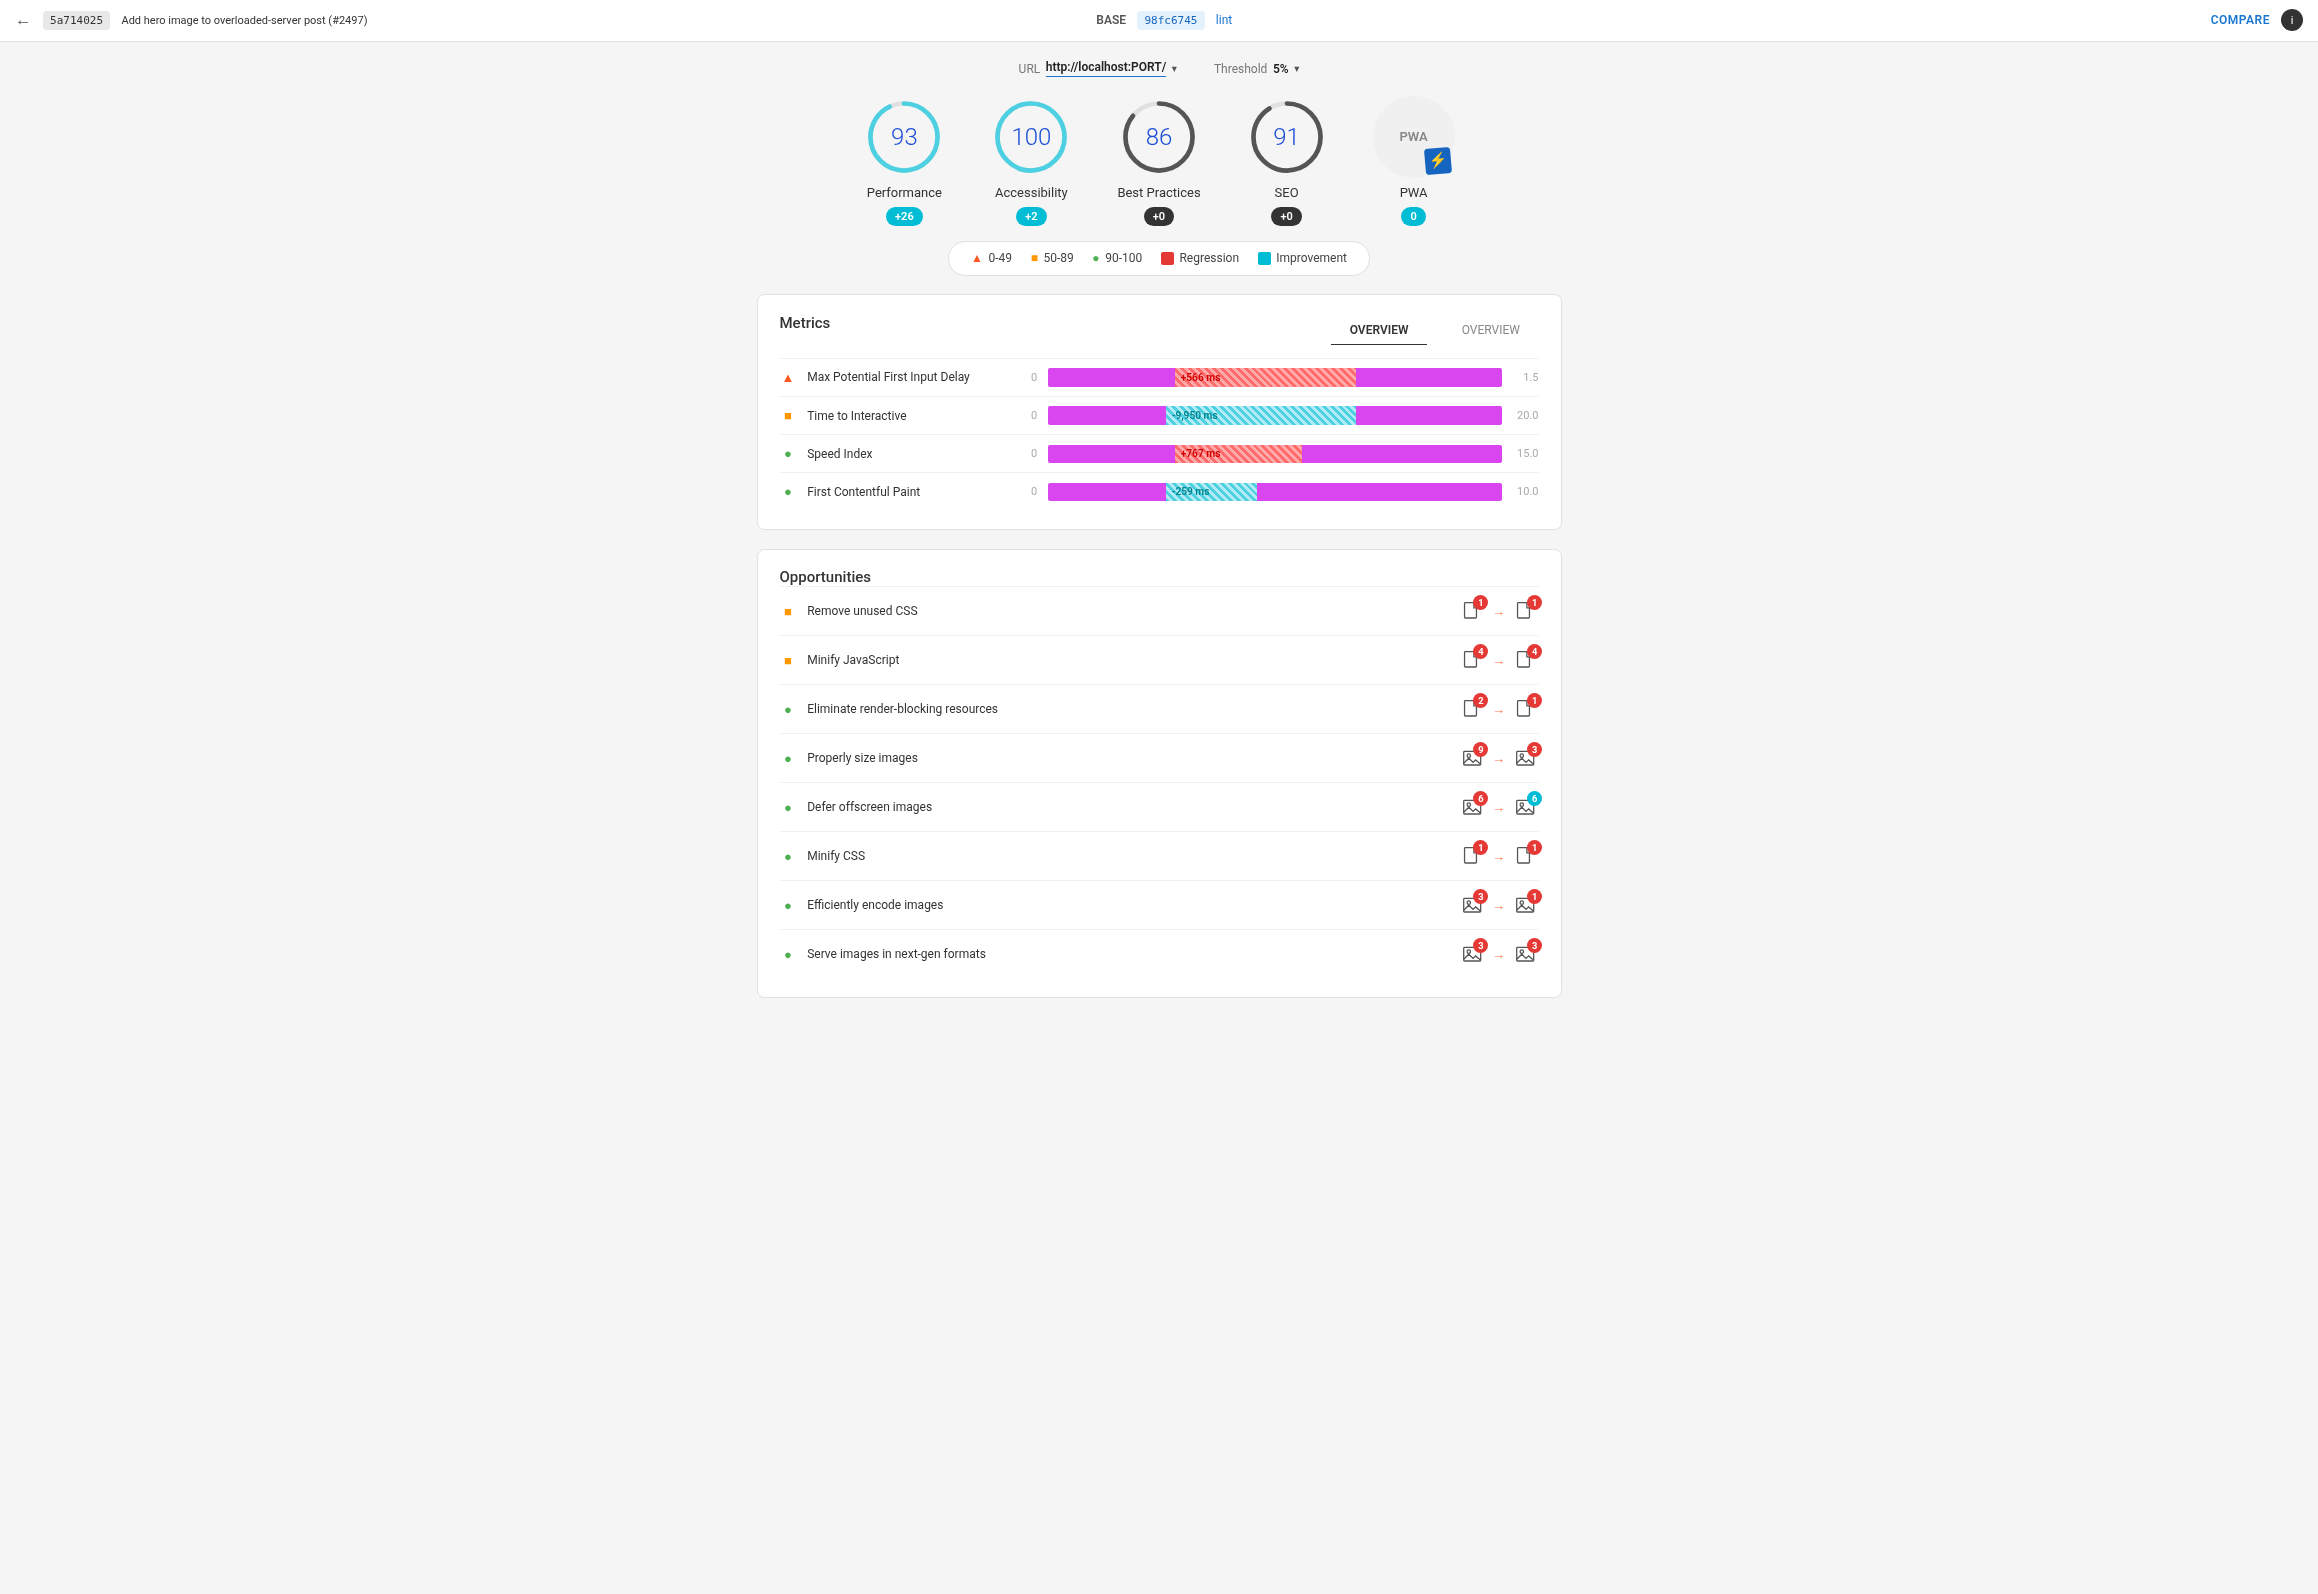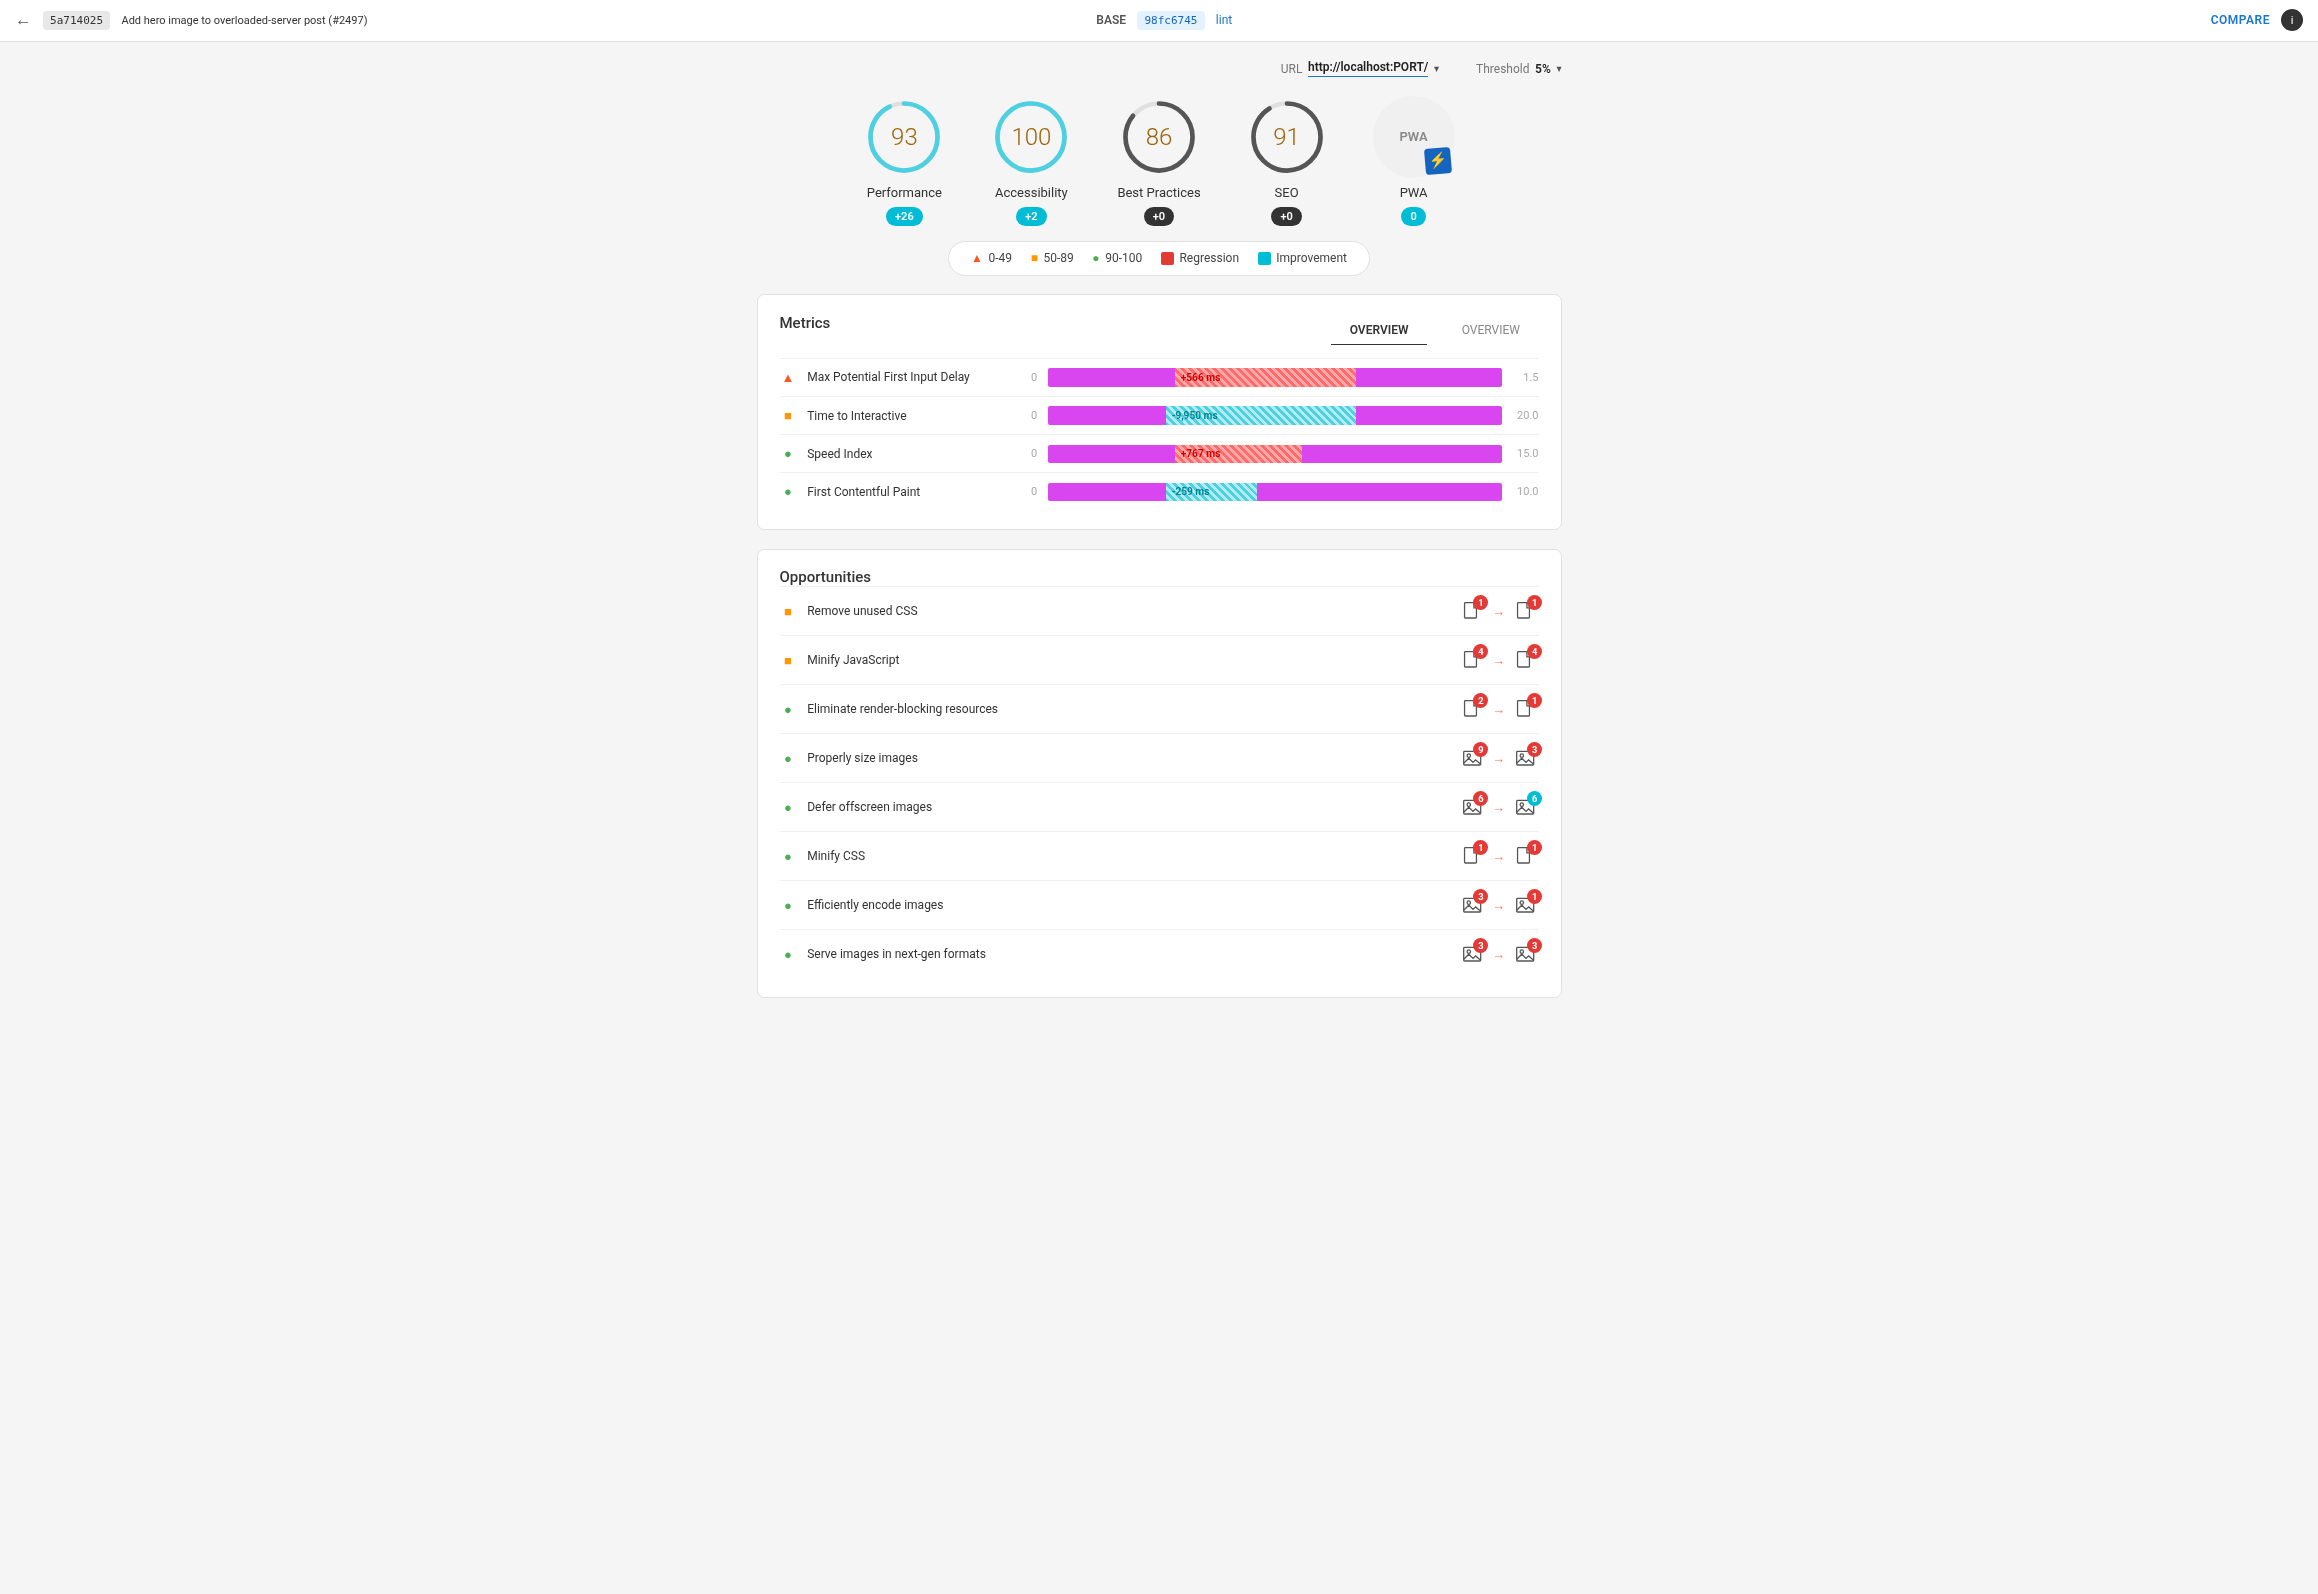--- a/index.html
+++ b/index.html
@@ -26,42 +26,42 @@
     .info-btn {
       width: 22px; height: 22px; border-radius: 50%; background: #333; color: #fff;
       display: flex; align-items: center; justify-content: center; font-size: 11px; cursor: pointer;
     }
 
     
     .main { max-width: 835px; margin: 0 auto; padding: 18.6px 15px; }
 
     
     .url-bar {
-      display: flex; align-items: center; justify-content: flex-end; gap: 37px;
+      display: flex; align-items: center; justify-content: center; gap: 37px;
       margin-bottom: 18.6px;
     }
     .url-selector { display: flex; align-items: center; gap: 5.6px; cursor: pointer; }
     .url-label { color: #777; font-size: 12px; }
     .url-value { font-size: 12px; font-weight: 600; color: #222; border-bottom: 1.9px solid #1976d2; padding-bottom: 1.9px; }
     .dropdown-arrow { color: #555; font-size: 10.2px; }
     .threshold-selector { display: flex; align-items: center; gap: 5.6px; cursor: pointer; }
     .threshold-label { color: #777; font-size: 12px; }
     .threshold-value { font-size: 12px; font-weight: 600; color: #222; }
 
     
     .scores-row {
       display: flex; align-items: flex-start; justify-content: center; gap: 45px;
       margin-bottom: 15px;
     }
     .score-item { display: flex; flex-direction: column; align-items: center; gap: 7.4px; }
     .circle-wrap { position: relative; width: 82px; height: 82px; }
     .circle-wrap svg { position: absolute; top: 0; left: 0; }
     .circle-number {
       position: absolute; top: 50%; left: 50%; transform: translate(-50%, -50%);
-      font-size: 24px; font-weight: 300; color: #a16207;
+      font-size: 24px; font-weight: 300; color: #1d4ed8;
     }
     .score-label { font-size: 13px; color: #333; }
     .score-badge {
       padding: 2.8px 9.3px; border-radius: 11px; font-size: 11px; font-weight: 600; color: #fff;
     }
     .badge-blue { background: #00bcd4; }
     .badge-dark { background: #333; }
 
     
     .pwa-icon-wrap {

